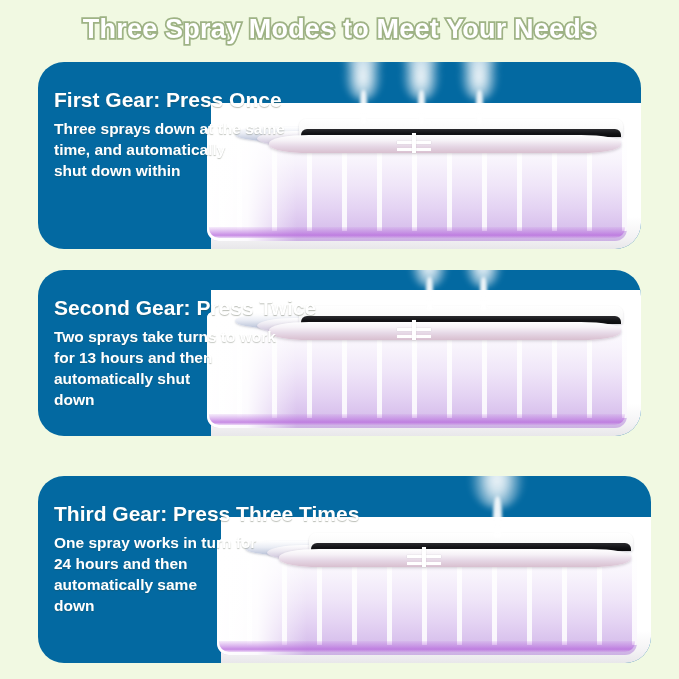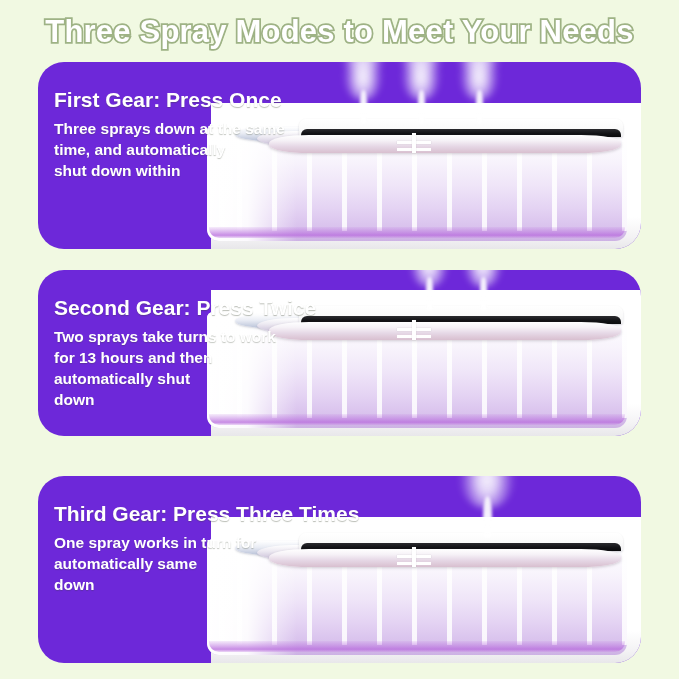--- a/index.html
+++ b/index.html
@@ -21,47 +21,47 @@
     background: #f1f9e2;
   }
 
   
   .page-title {
     position: absolute;
     left: 0;
     top: 14px;
     width: 679px;
     text-align: center;
-    font-size: 31px;
+    font-size: 27px;
     font-weight: bold;
     letter-spacing: 0.2px;
     color: #ffffff;
     -webkit-text-stroke: 3.5px #9fb386;
     paint-order: stroke fill;
     text-shadow:
        0 0 1px #9fb386,
        1px 1px 0 #9fb386,
       -1px 1px 0 #9fb386,
        1px -1px 0 #9fb386,
       -1px -1px 0 #9fb386;
     white-space: nowrap;
   }
 
   
   .card {
     position: absolute;
     left: 38px;
     width: 603px;
-    background: #6d28d9;
+    background: #0369a1;
     border-radius: 26px;
     overflow: hidden;
   }
   .card-1 { top: 62px;  height: 187px; }
   .card-2 { top: 270px; height: 166px; }
-  .card-3 { top: 476px; height: 187px; }
+  .card-3 { top: 476px; height: 187px; padding-left: 10px; }
 
   .card-text {
     position: absolute;
     left: 16px;
     top: 26px;
     z-index: 5;
     pointer-events: none;
   }
   .card-heading {
     font-size: 21px;
@@ -495,19 +495,20 @@
         <div class="grille">
           <div class="grille-bar2"></div>
         </div>
       </div>
     </div>
 
     <div class="card-text">
       <div class="card-heading">Third Gear: Press Three Times</div>
       <div class="card-body">
         <span class="card-body-line">One spray works in turn for</span>
+        <span class="card-body-line">24 hours and then</span>
         <span class="card-body-line">automatically same</span>
         <span class="card-body-line">down</span>
       </div>
     </div>
   </div>
 
 </div>
 
 </body></html>

